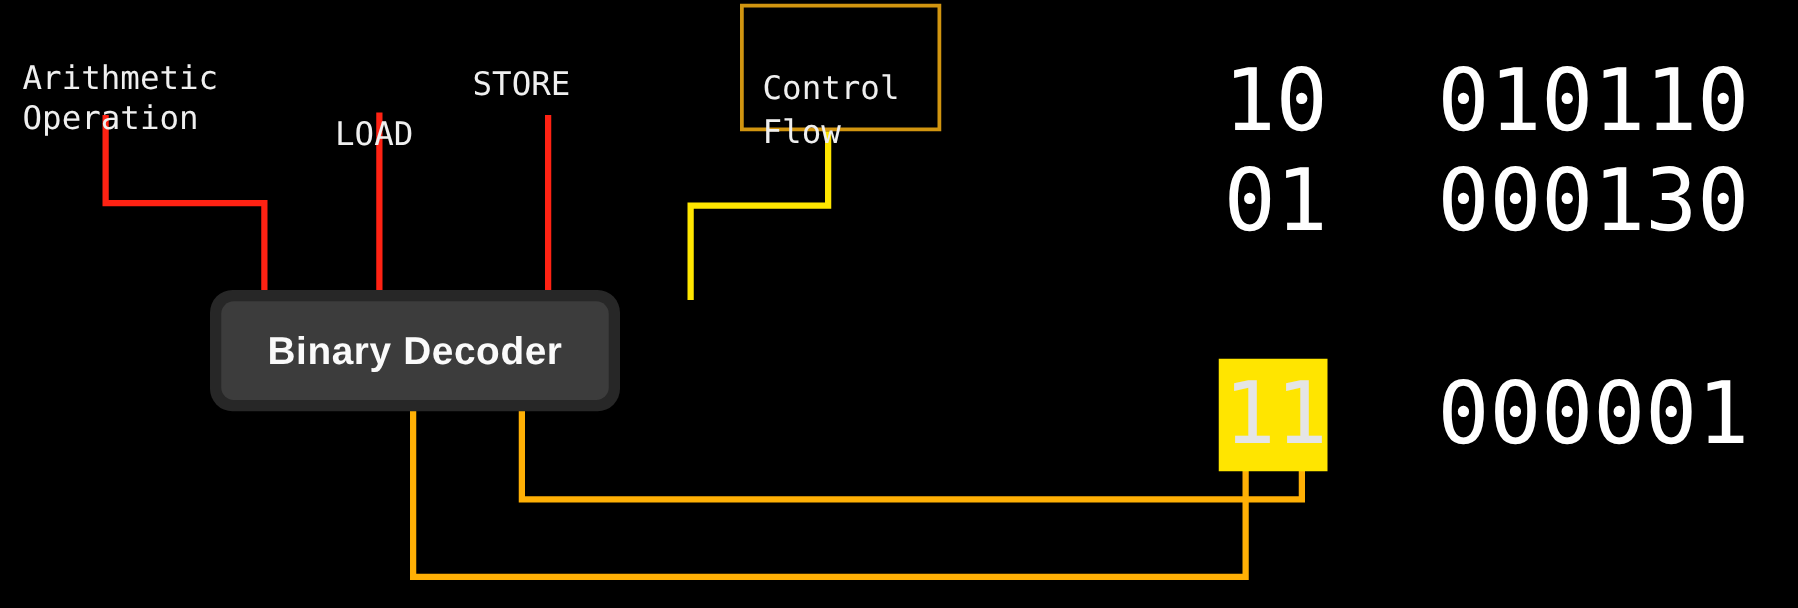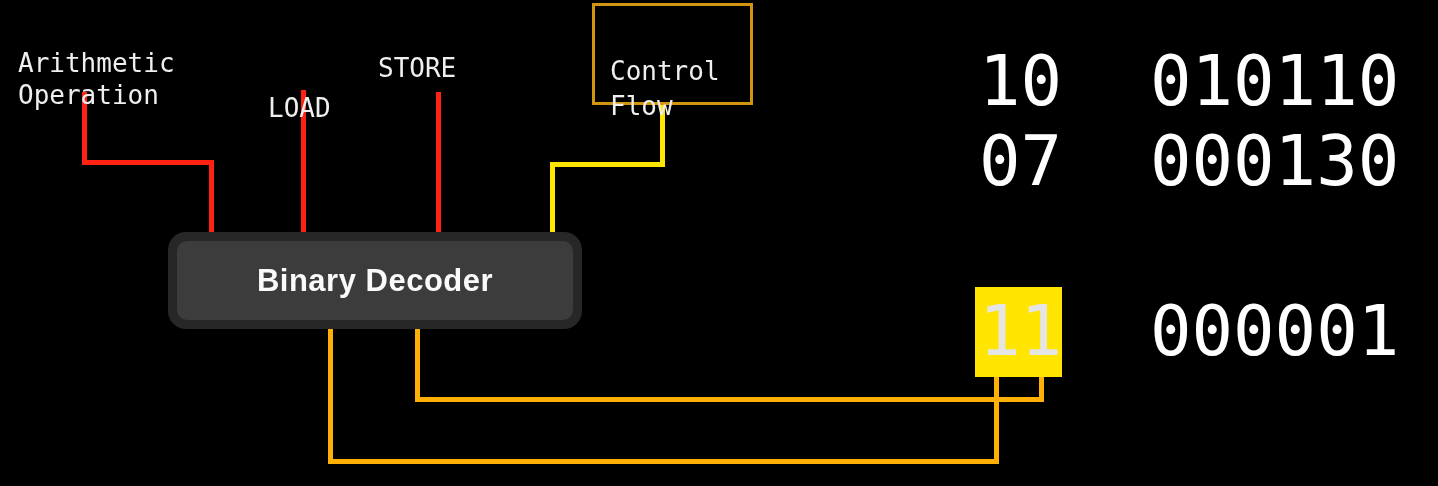--- a/index.html
+++ b/index.html
@@ -9,21 +9,21 @@
   html,body{margin:0;padding:0;background:var(--background);}
   .stage{position:relative;width:1438px;height:486px;background:var(--background);overflow:hidden;
          font-family:"DejaVu Sans Mono","Liberation Mono",monospace;}
   svg.wires{position:absolute;left:0;top:0;z-index:1;}
   svg.wires polyline{fill:none;stroke-width:5;}
   .label{position:absolute;z-index:2;color:#efefef;font-size:26px;line-height:32px;white-space:pre-line;}
   .cf-box{position:absolute;z-index:2;left:592px;top:3px;width:140px;height:83px;
           border:3px solid var(--control-box-border);background:var(--background);
           color:#efefef;font-size:26px;line-height:35px;white-space:pre-line;
           padding:13px 0 0 15px;box-sizing:content-box;}
-  .decoder{position:absolute;z-index:2;left:168px;top:232px;width:414px;height:97px;
+  .decoder{position:absolute;z-index:2;left:168px;top:232px;width:328px;height:97px;
            background:var(--decoder-outer);border-radius:18px;}
   .decoder-inner{position:absolute;left:9px;top:9px;right:9px;bottom:9px;
            background:var(--decoder-inner);border-radius:10px;
            display:flex;align-items:center;justify-content:center;}
   .decoder-inner span{color:#fafafa;font-family:"Liberation Sans","DejaVu Sans",sans-serif;
            font-weight:bold;font-size:31px;letter-spacing:0.5px;}
   .hl{position:absolute;z-index:2;left:975px;top:287px;width:87px;height:90px;background:var(--highlight);}
   .op-row{position:absolute;z-index:3;left:979px;color:#fff;font-size:69px;line-height:69px;white-space:nowrap;}
   .op-row .opcode{display:inline-block;width:84px;}
   .op-row .bits{display:inline-block;margin-left:87px;}
@@ -61,19 +61,19 @@
       <span>Binary Decoder</span>
     </div>
   </div>
 
   <div class="hl"></div>
 
   <div class="op-row r1">
     <span class="opcode">10</span><span class="bits">010110</span>
   </div>
   <div class="op-row r2">
-    <span class="opcode">07</span><span class="bits">000130</span>
+    <span class="opcode">01</span><span class="bits">000130</span>
   </div>
   <div class="op-row r4">
     <span class="opcode">11</span><span class="bits">000001</span>
   </div>
 
 </div>
 
 </body></html>

